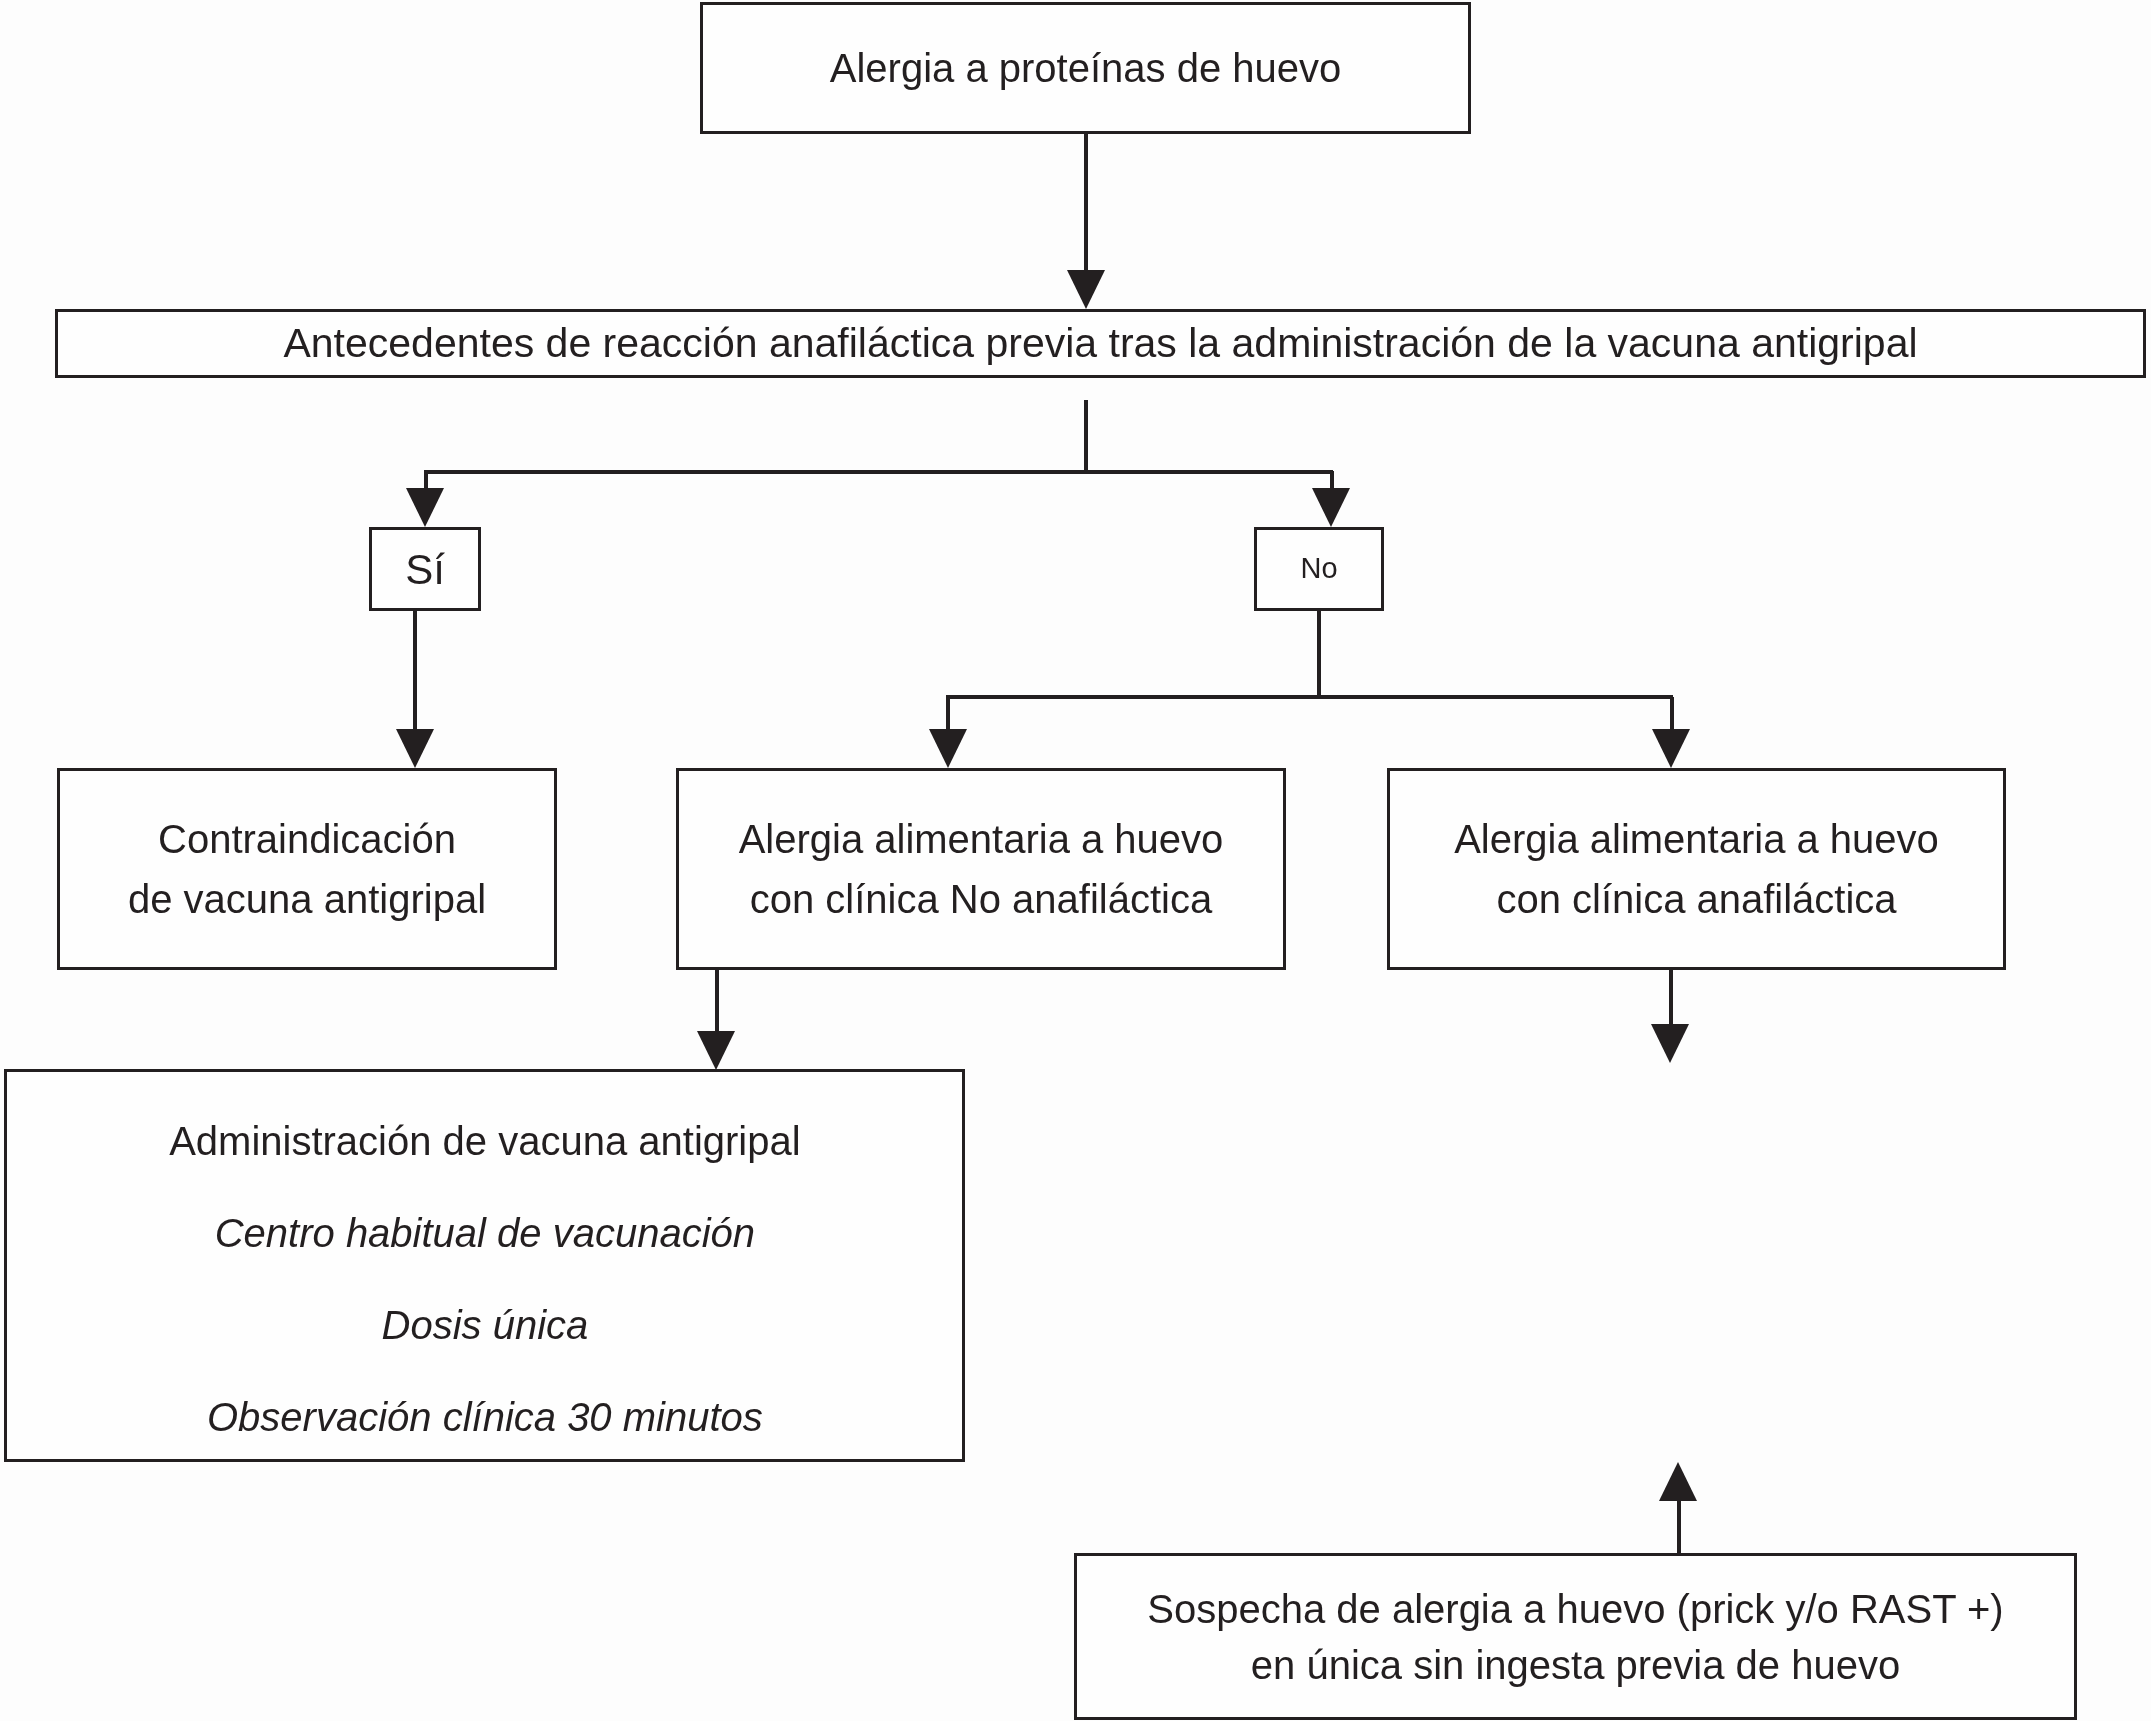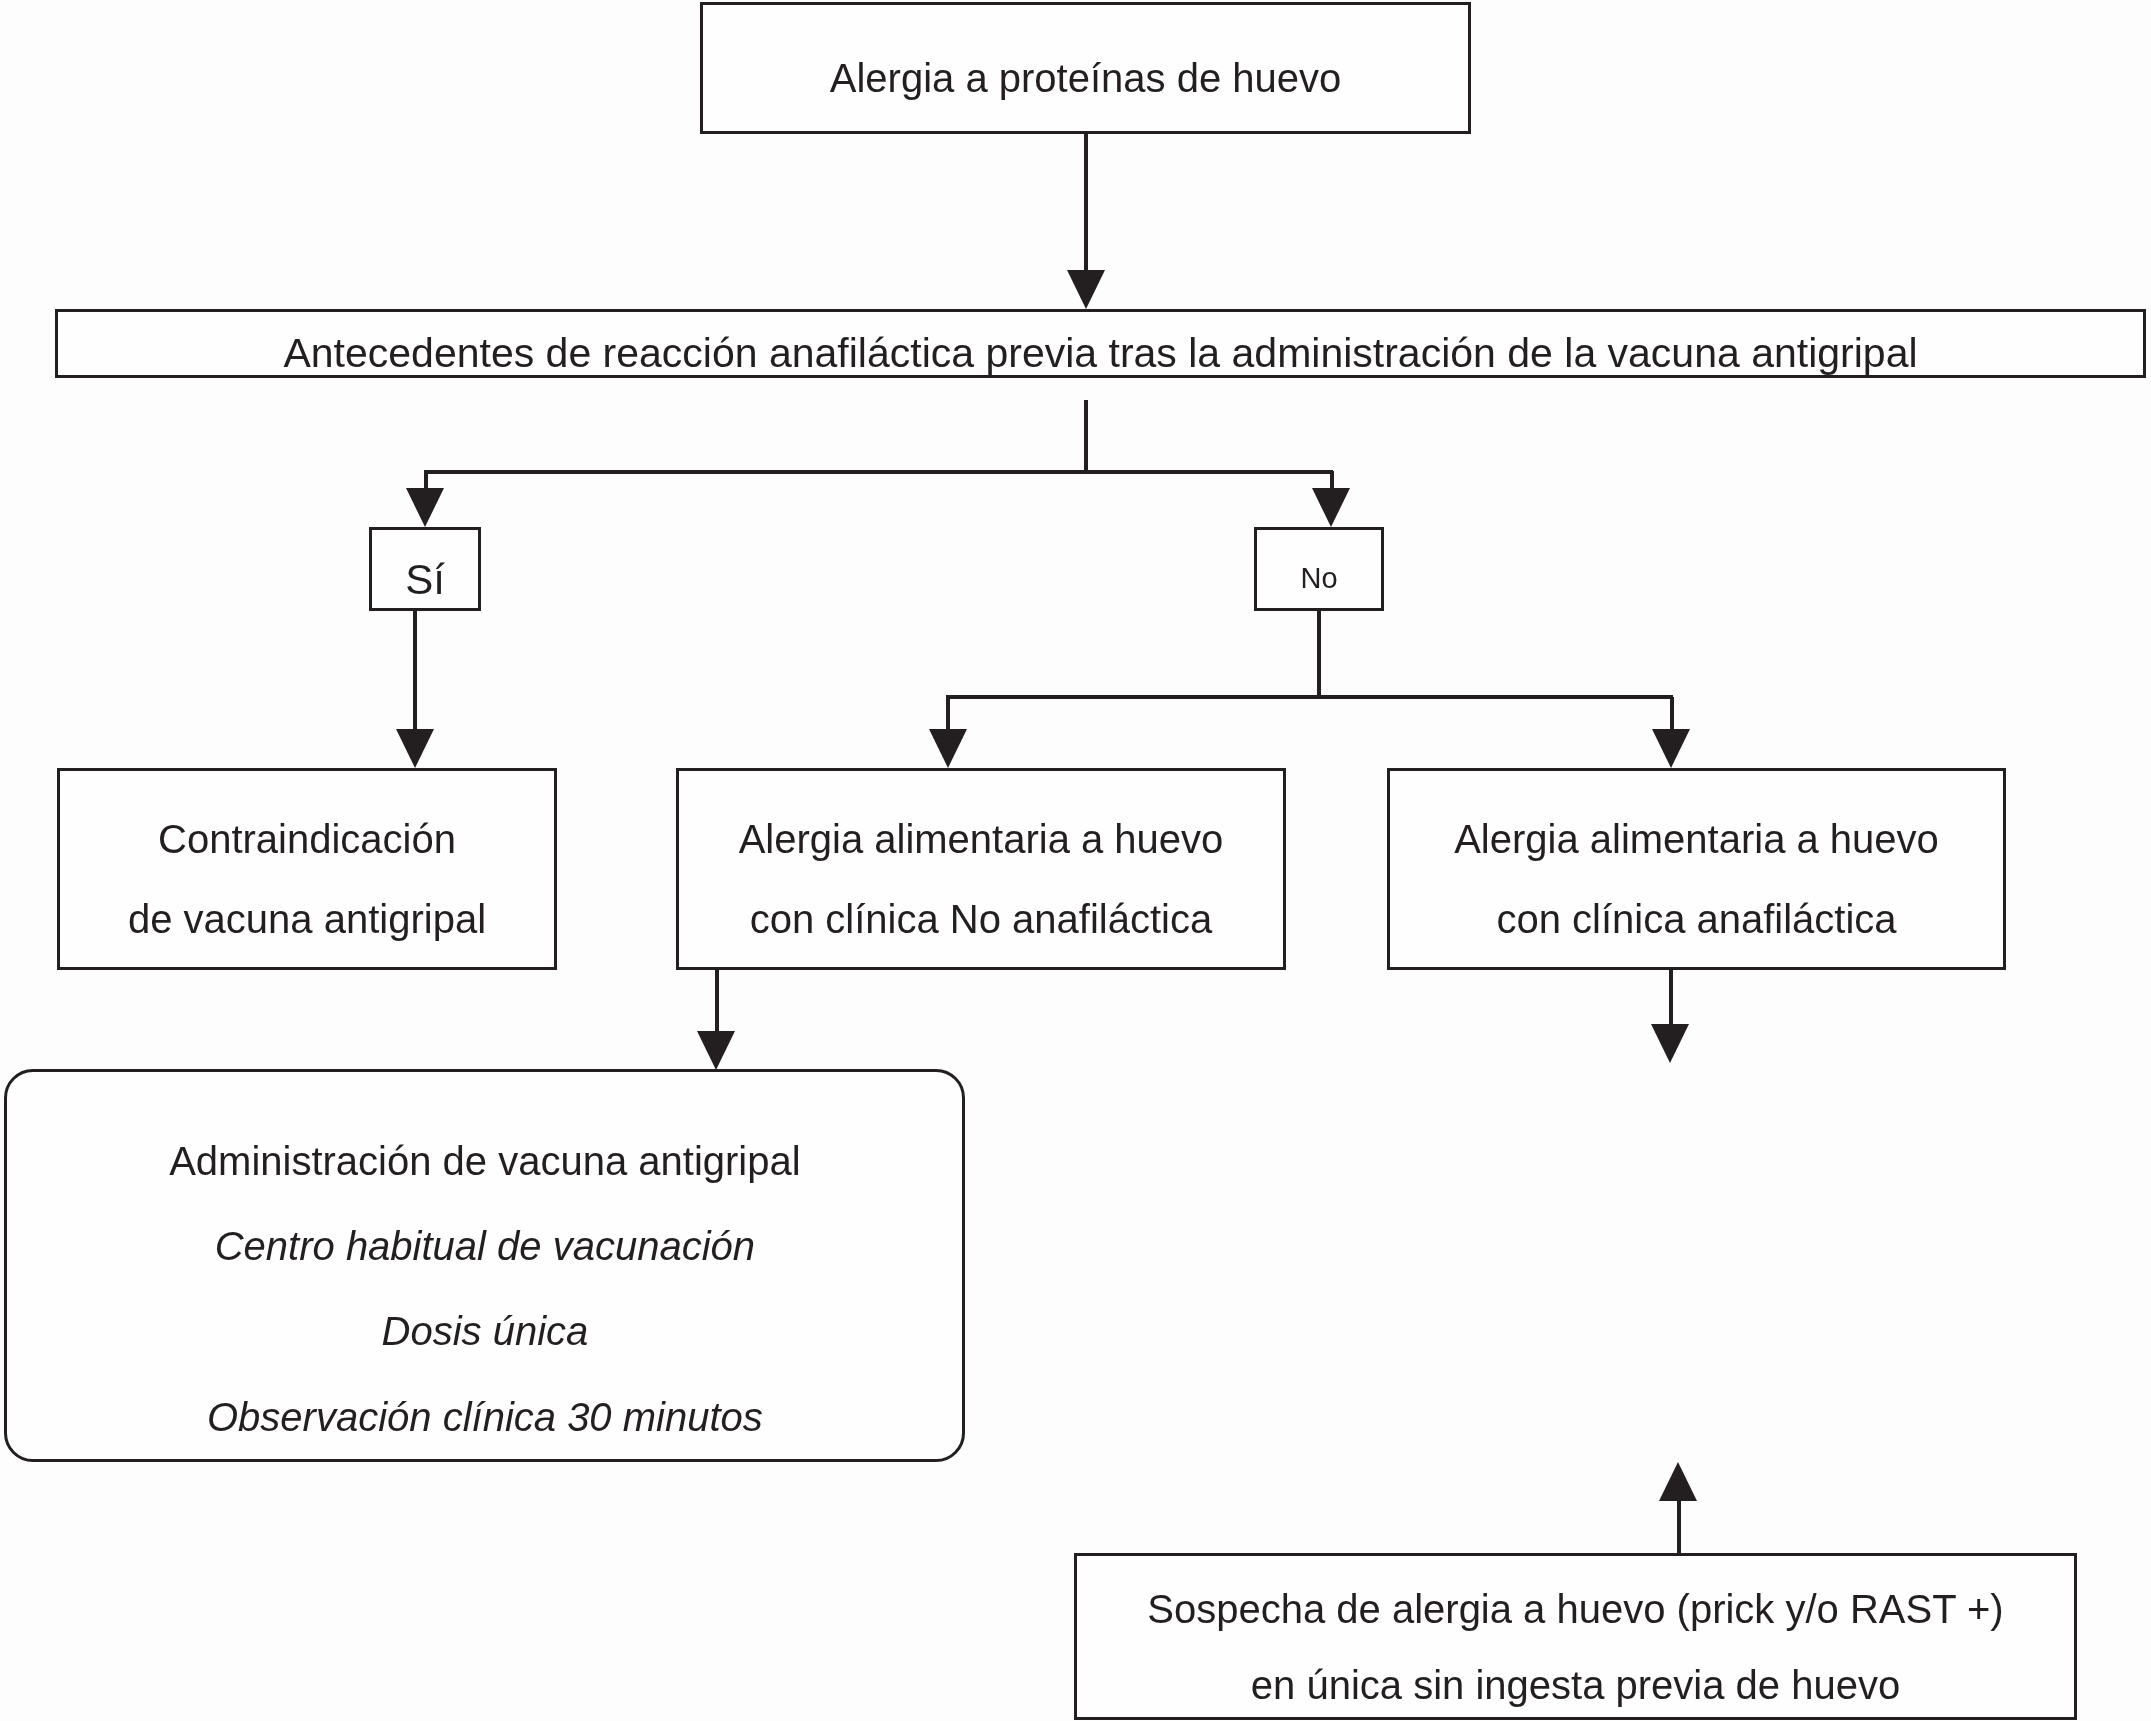--- a/index.html
+++ b/index.html
@@ -21,21 +21,21 @@
     border: 3.5px solid #231f20;
     background: #fefefe;
     display: flex;
     flex-direction: column;
     align-items: center;
     justify-content: center;
     text-align: center;
     font-size: 40px;
     line-height: 1.5;
   }
-  .node .ln { display: block; margin-top: 20px; }
+  .node .ln { display: block; }
   .italic { font-style: italic; }
 
   
   .vline {
     position: absolute;
     width: 3.5px;
     background: #231f20;
   }
   .hline {
     position: absolute;
@@ -59,21 +59,21 @@
 
   
   #node-egg-allergy        { left: 700px;  top: 1.8px;    width: 771px;  height: 132px; }
   #node-history            { left: 55px;   top: 309px;  width: 2091px; height: 69px; font-size: 41px; }
   #node-yes                { left: 369px;  top: 527px;  width: 112px;  height: 84px;  font-size: 42px; }
   #node-no                 { left: 1254px; top: 527px;  width: 130px;  height: 84px;  font-size: 29px; }
   #node-contraindication   { left: 57px;   top: 768px;  width: 500px;  height: 202px; }
   #node-non-anaphylactic   { left: 676px;  top: 768px;  width: 610px;  height: 202px; }
   #node-anaphylactic       { left: 1387px; top: 768px;  width: 619px;  height: 202px; }
   #node-administration     { left: 4.4px;    top: 1069px; width: 961px; height: 393px;
-                             justify-content: space-between; padding: 39px 8.8px 12.3px; border-radius: 29px; }
+                             justify-content: space-between; padding: 39px 8.8px 12.3px; }
   #node-referral           { left: 1036px; top: 1062px; width: 1088px; height: 400px; line-height: 1.4; }
   #node-suspicion          { left: 1074px; top: 1553px; width: 1003px; height: 167px; line-height: 1.4; }
 </style>
 </head>
 <body>
 
 <div class="canvas">
 
   <div class="node" id="node-egg-allergy">
     <span class="ln">Alergia a proteínas de huevo</span>

